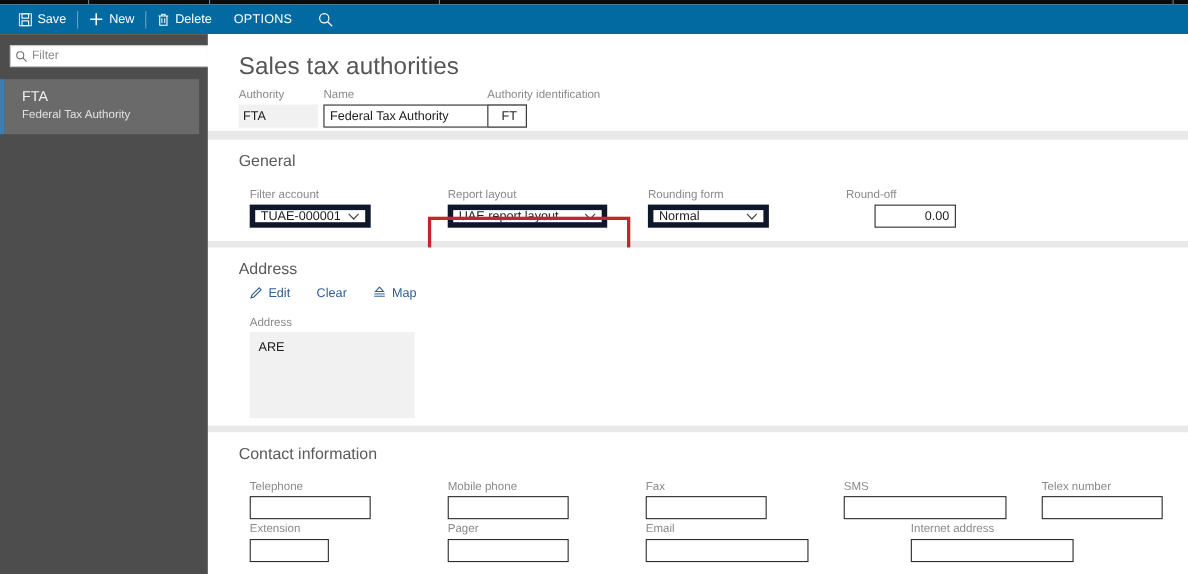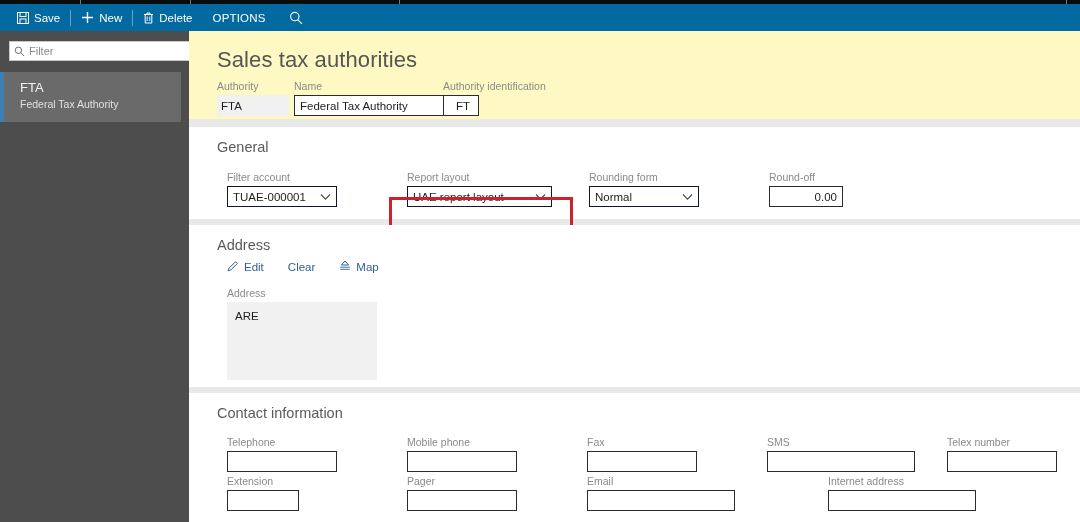--- a/index.html
+++ b/index.html
@@ -99,21 +99,21 @@
     position: absolute; left: 189px; top: 31px;
     width: 891px; height: 491px;
     background: #e9e9e9;
     overflow: hidden;
   }
 
   
   #header-card {
     position: absolute; left: 0; top: 0;
     width: 891px; height: 88px;
-    background: #fef9c3;
+    background: #ffffff;
   }
   #page-title {
     position: absolute; left: 28px; top: 16px;
     font-size: 22px; color: #555555; font-weight: 400;
     letter-spacing: 0.1px;
   }
 
   .hdr-field { position: absolute; }
   .fld-label {
     font-size: 10.5px; color: #8a8a8a;
@@ -136,21 +136,21 @@
   .card-title {
     position: absolute; left: 28px; top: 12px;
     font-size: 14.5px; color: #5a5a5a; font-weight: 400;
   }
 
   
   .field { position: absolute; }
   .field .fld-label { margin-bottom: 2px; }
   .combo {
     position: relative;
-    border: 1px solid #0f172a;
+    border: 5px solid #0f172a;
     background: #ffffff;
     height: 21px;
     display: flex; align-items: center;
     padding: 0 18px 0 5px;
     font-size: 11.5px; color: #1d1d1d;
     cursor: pointer;
     white-space: nowrap; overflow: hidden;
   }
   .combo .chev {
     position: absolute; right: 5px; top: 50%;
@@ -338,21 +338,21 @@
         <span class="chev">
           <svg width="11" height="7" viewBox="0 0 11 7">
             <path d="M1 1 L5.5 5.6 L10 1" fill="none" stroke="#4a4a4a" stroke-width="1.1"></path>
           </svg>
         </span>
       </div>
     </div>
 
     <div class="field" style="left:580px; top:44px; width:74px;">
       <div class="fld-label">Round-off</div>
-      <div class="txtbox right" style="width:74px;">
+      <div class="txtbox right" style="width:74px;margin-left:26px;">
         <span>0.00</span>
       </div>
     </div>
   </div>
 
   <div class="card" style="top:194px; height:162px;">
     <div class="card-title">Address</div>
 
     <div style="position:absolute; left:38px; top:33px; display:flex; align-items:center; gap:24px;">
 

